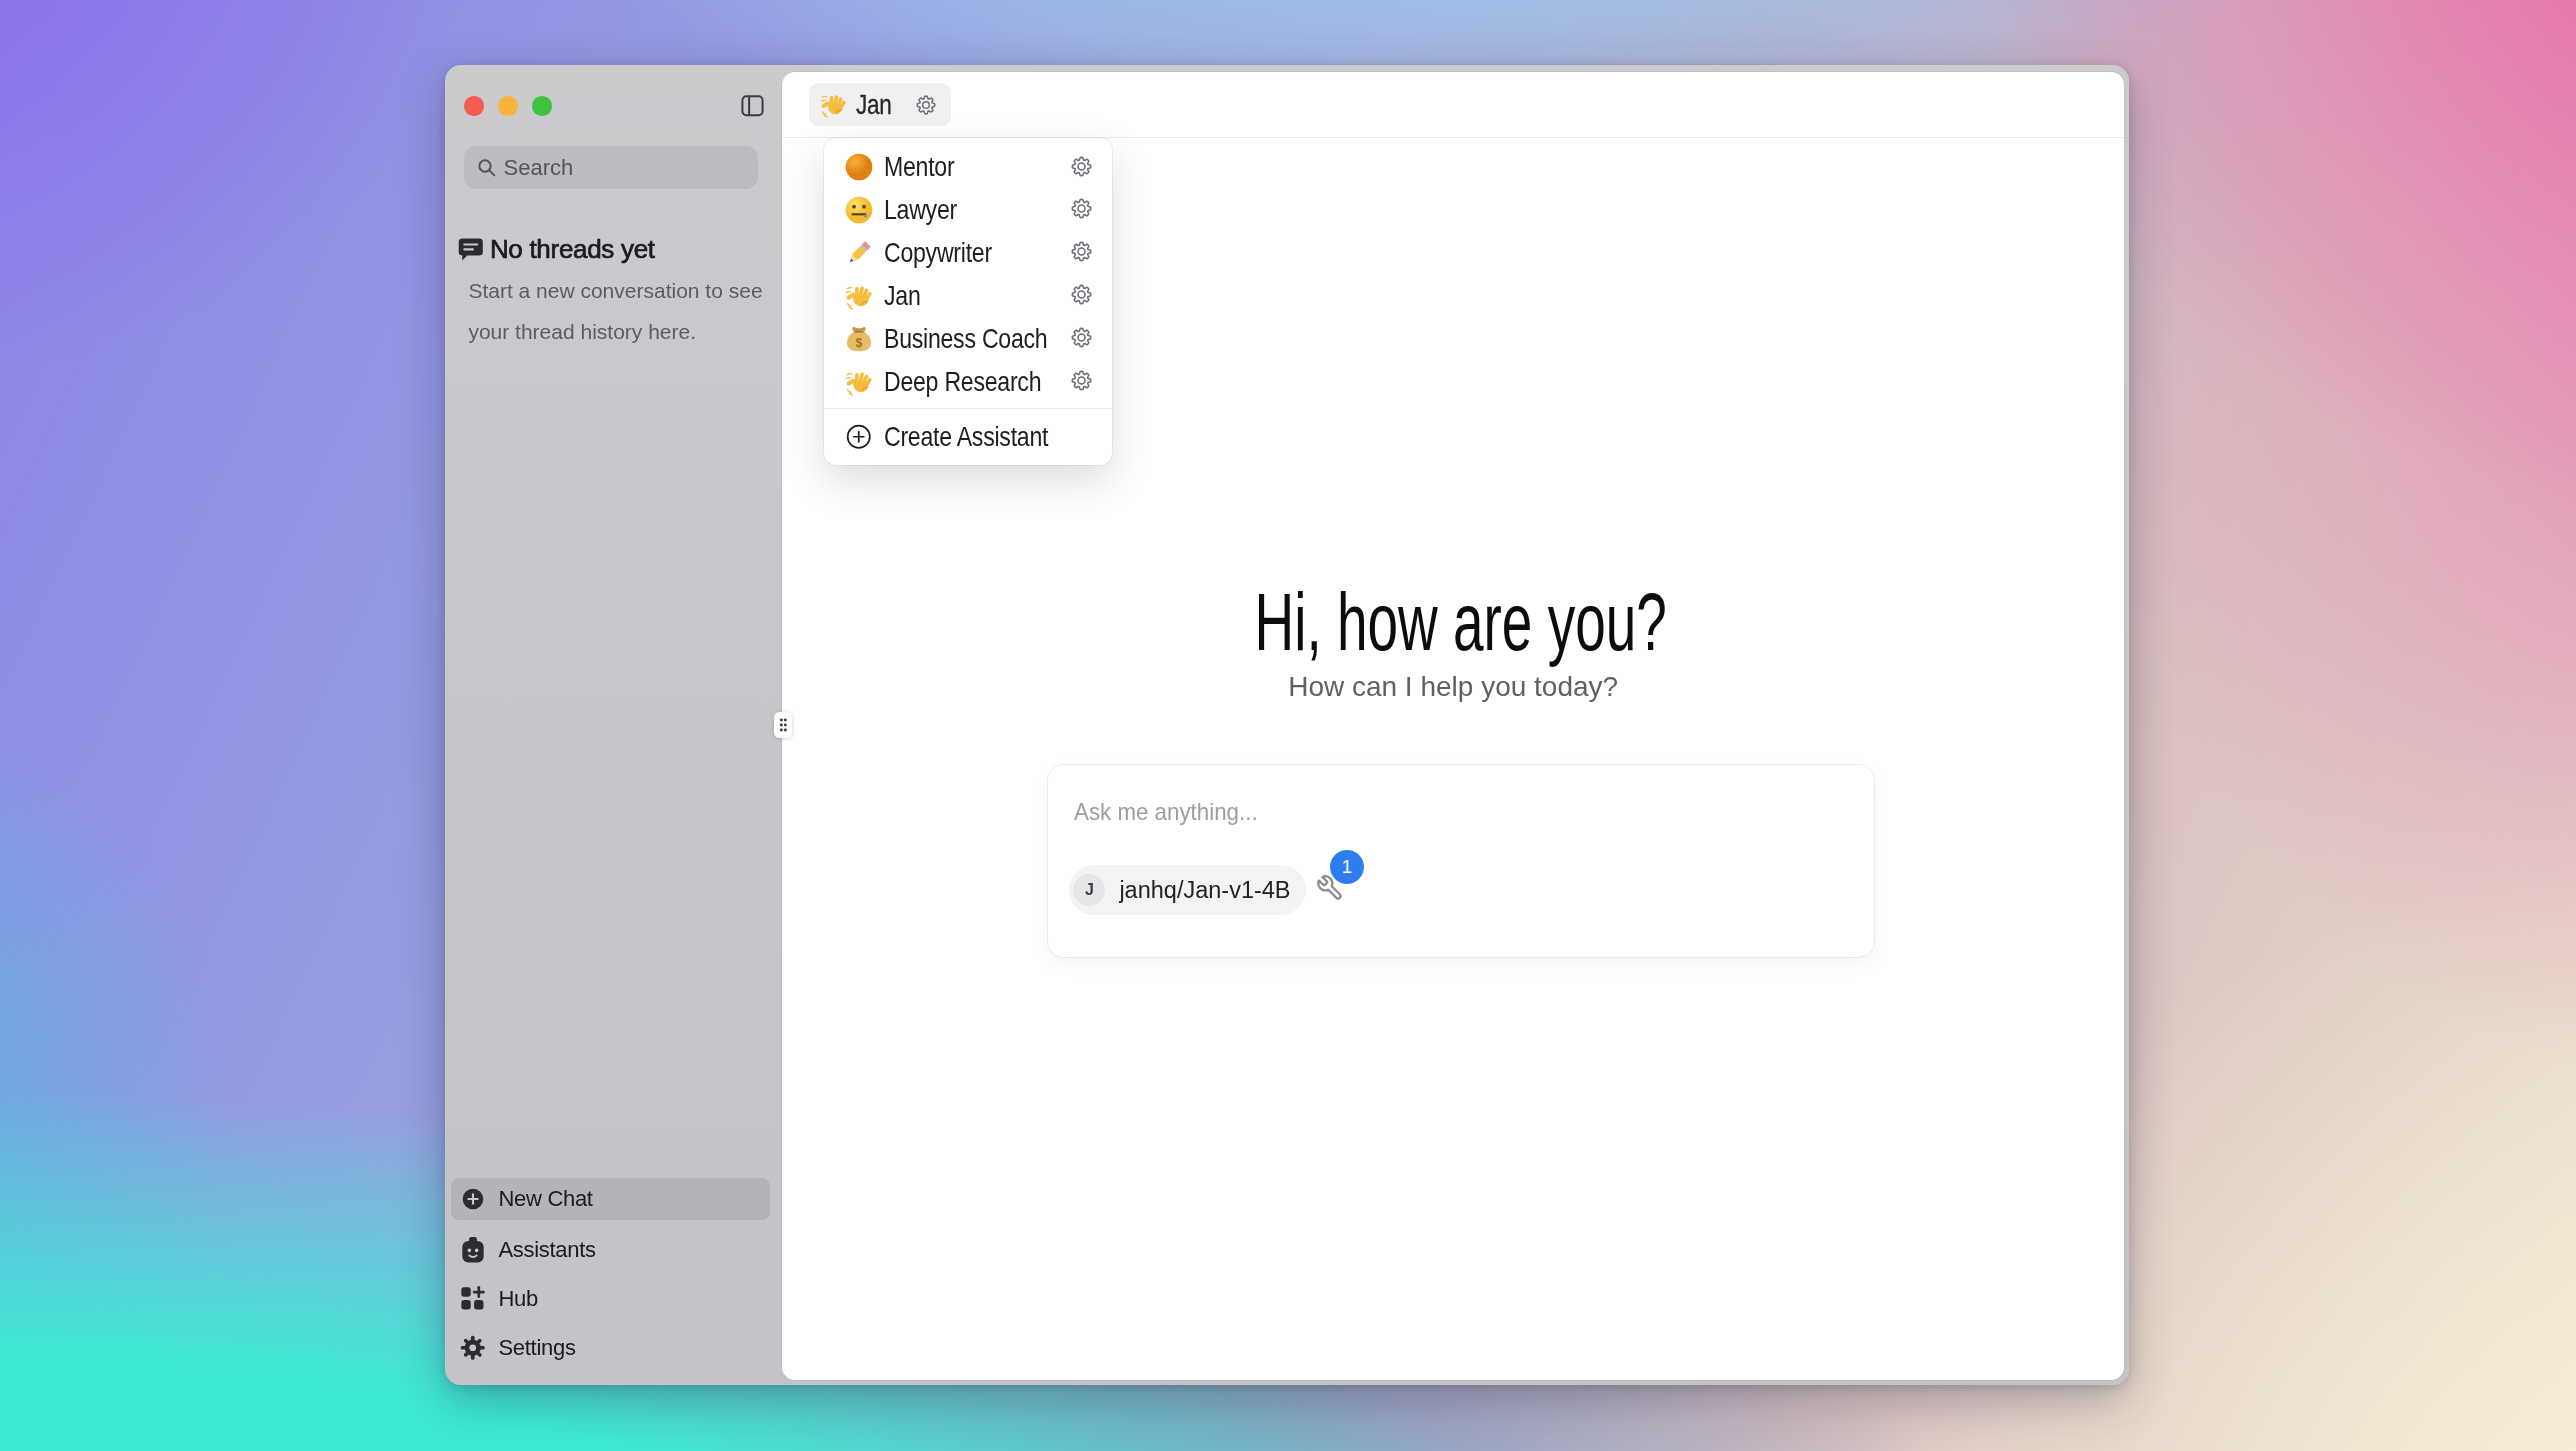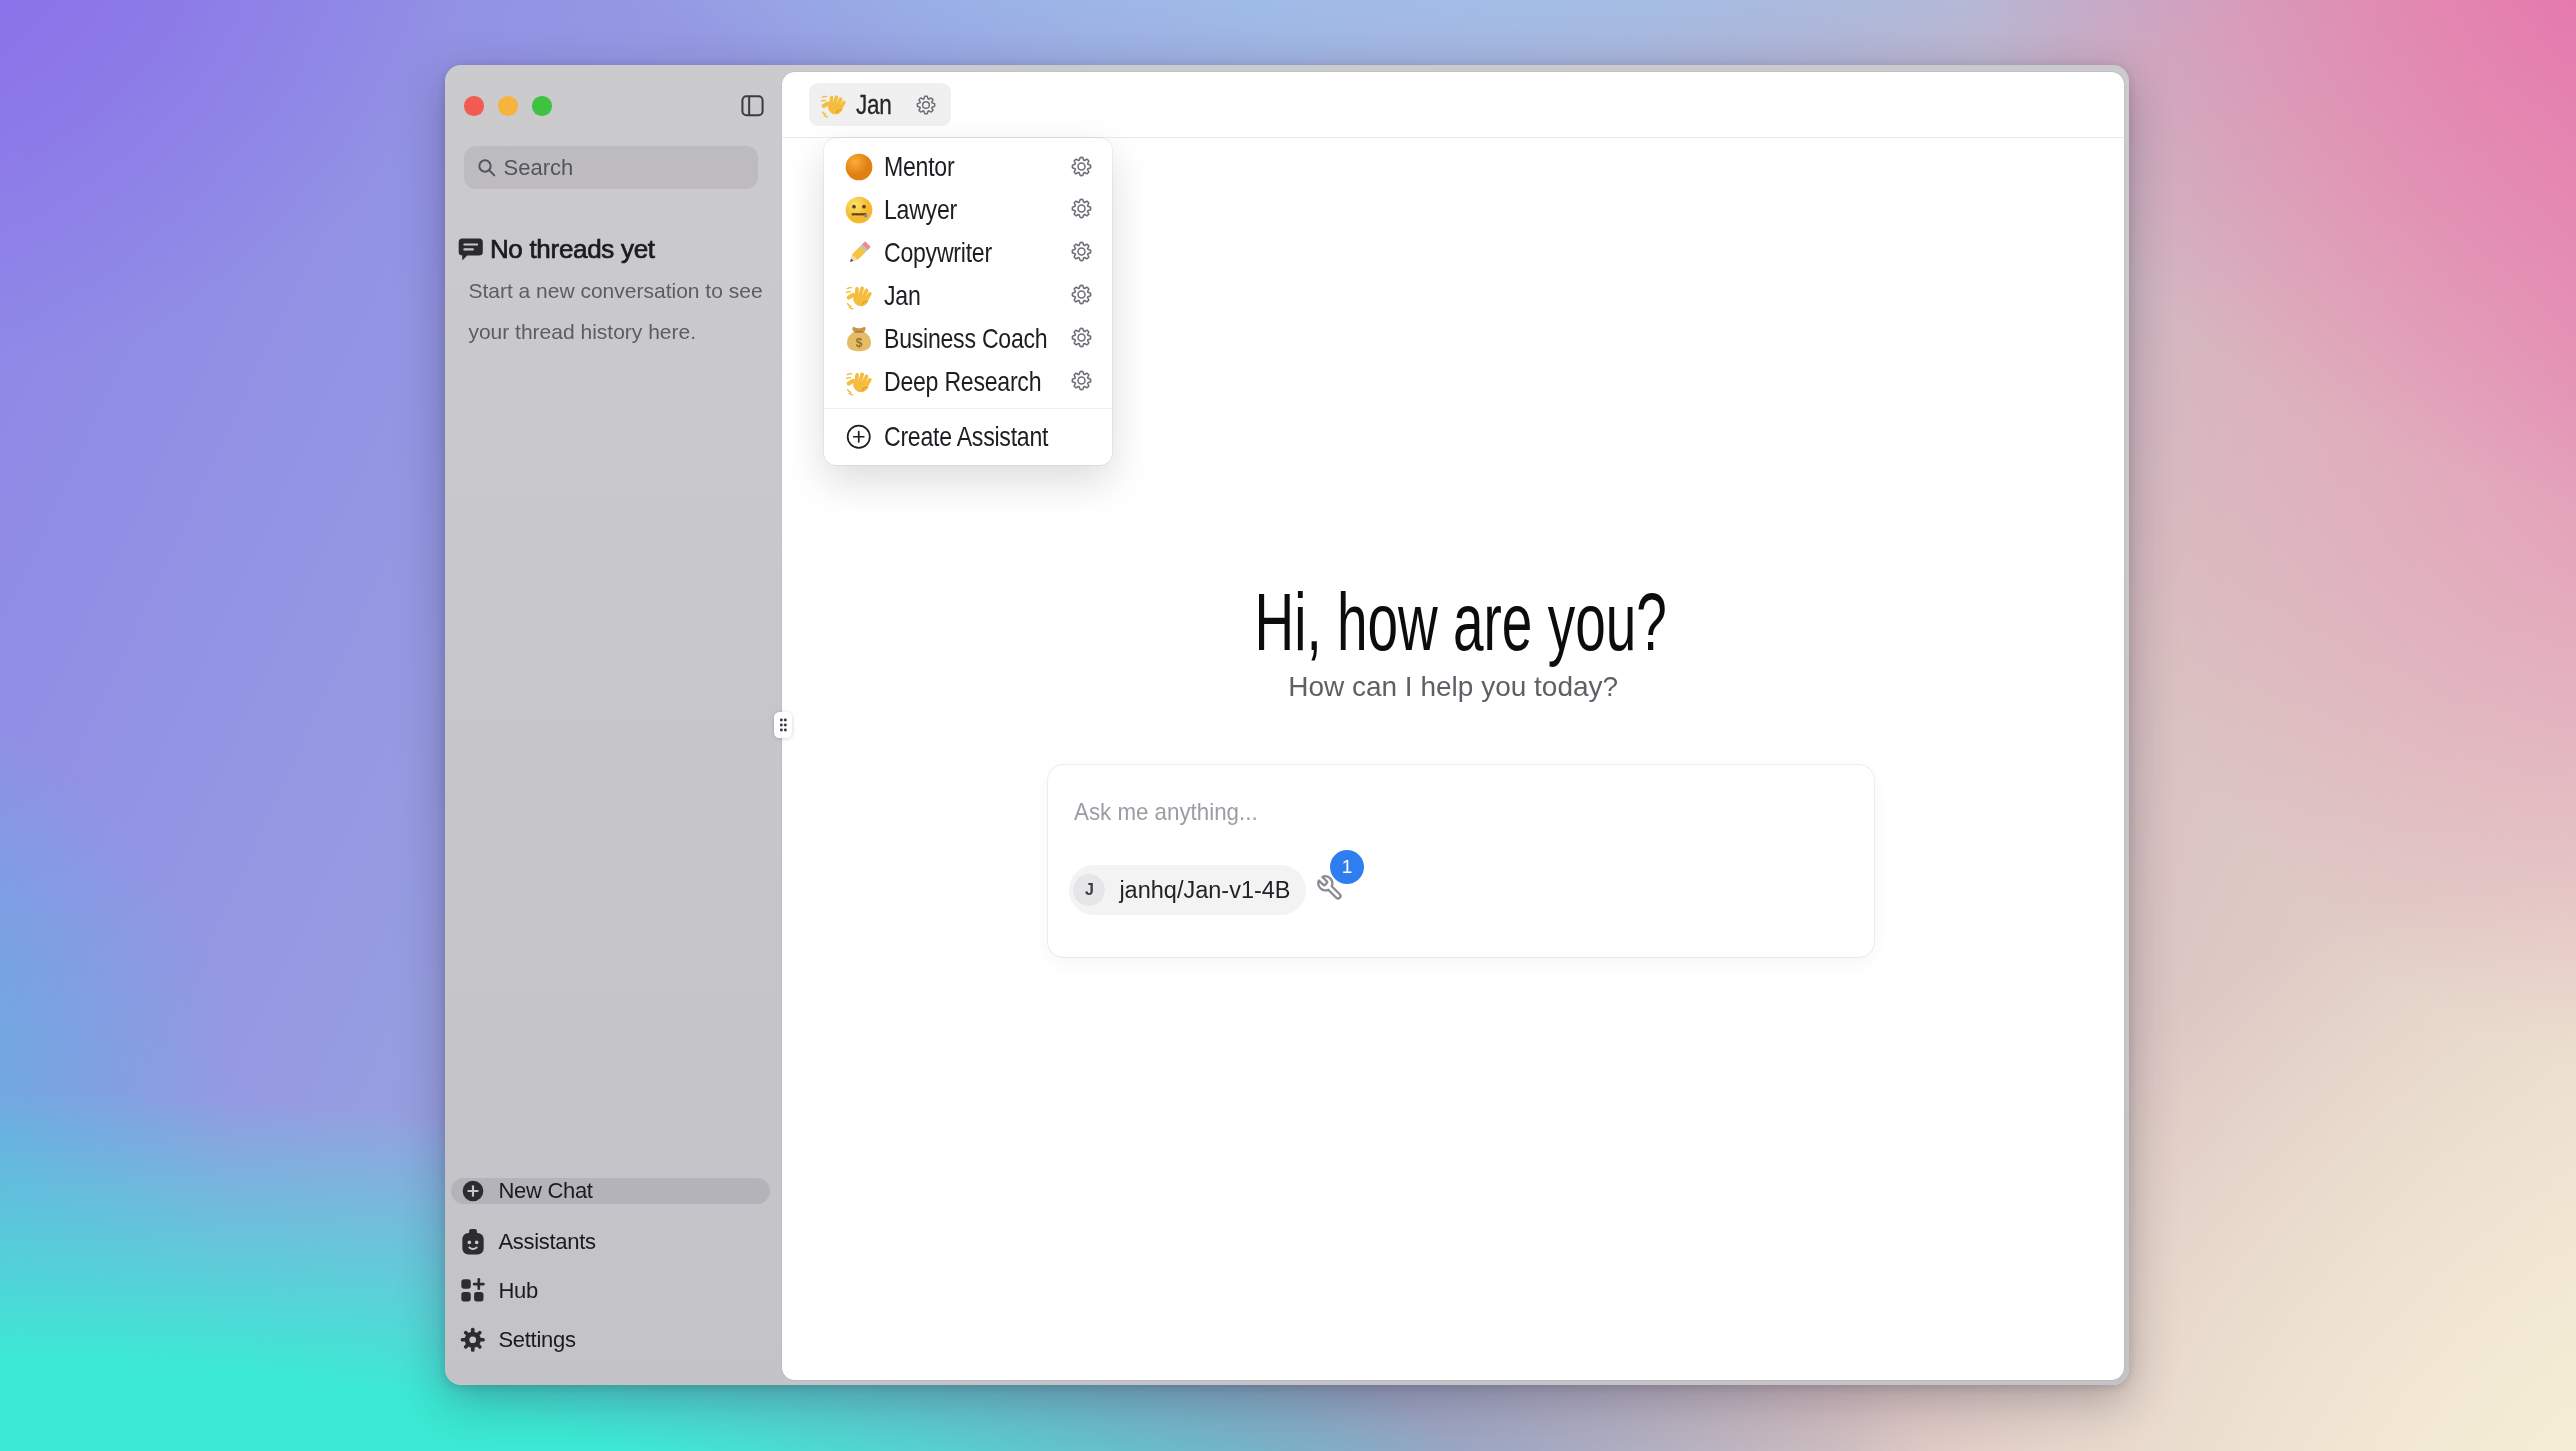--- a/index.html
+++ b/index.html
@@ -72,21 +72,21 @@
   .toggle { position:absolute; left:296px; top:30px; }
   .search {
     position:absolute; left:19px; top:81px; width:294px; height:43px;
     background:rgba(175,174,180,.5); border-radius:12px; display:flex; align-items:center;
   }
   .search .st { font-size:22px; color:#54545a; margin-left:6.7px; }
   .nt { position:absolute; left:13.4px; top:169px; width:309px; }
   .nt .hd { display:flex; align-items:center; }
   .nt .hd .tt { font-size:26px; font-weight:400; -webkit-text-stroke:0.7px #1b1b20; letter-spacing:-0.3px; color:#1b1b20; margin-left:6px; }
   .nt .para { margin-top:4.7px; margin-left:10px; font-size:21px; line-height:41px; color:#5c5c63; white-space:nowrap; }
-  .navrow { position:absolute; left:6px; width:319px; height:26px; border-radius:13px; display:flex; align-items:center; }
+  .navrow { position:absolute; left:6px; width:319px; height:42px; border-radius:8px; display:flex; align-items:center; }
   .navrow .ic { width:30px; height:30px; margin-left:6.7px; display:flex; align-items:center; justify-content:center; }
   .navrow .nt2 { font-size:22px; font-weight:500; letter-spacing:-0.3px; color:#1a1a1f; margin-left:10.8px; }
   .grip { position:absolute; z-index:5; left:329px; top:647px; width:18px; height:26px; background:#fff; border-radius:5.4px;
     box-shadow:0 0.7px 4px rgba(0,0,0,.18); display:flex; align-items:center; justify-content:center; }
 </style>
 </head>
 <body>
 <div class="window">
 
   <div class="tl" style="left:19px; background:#f35a51;"></div>

